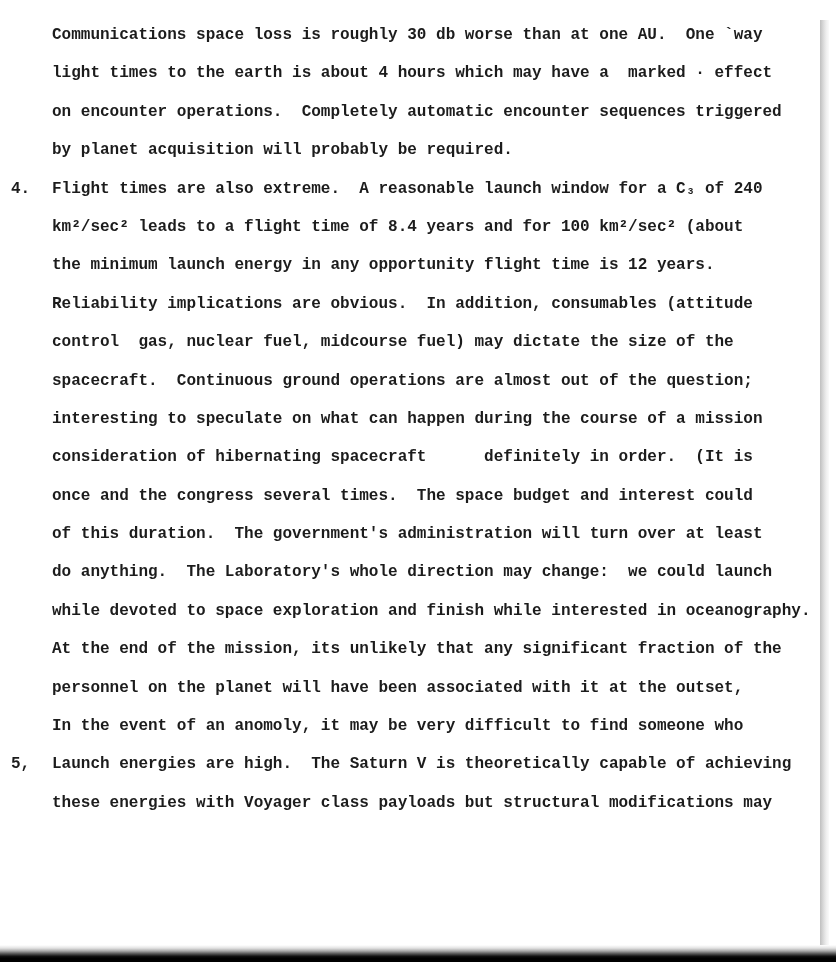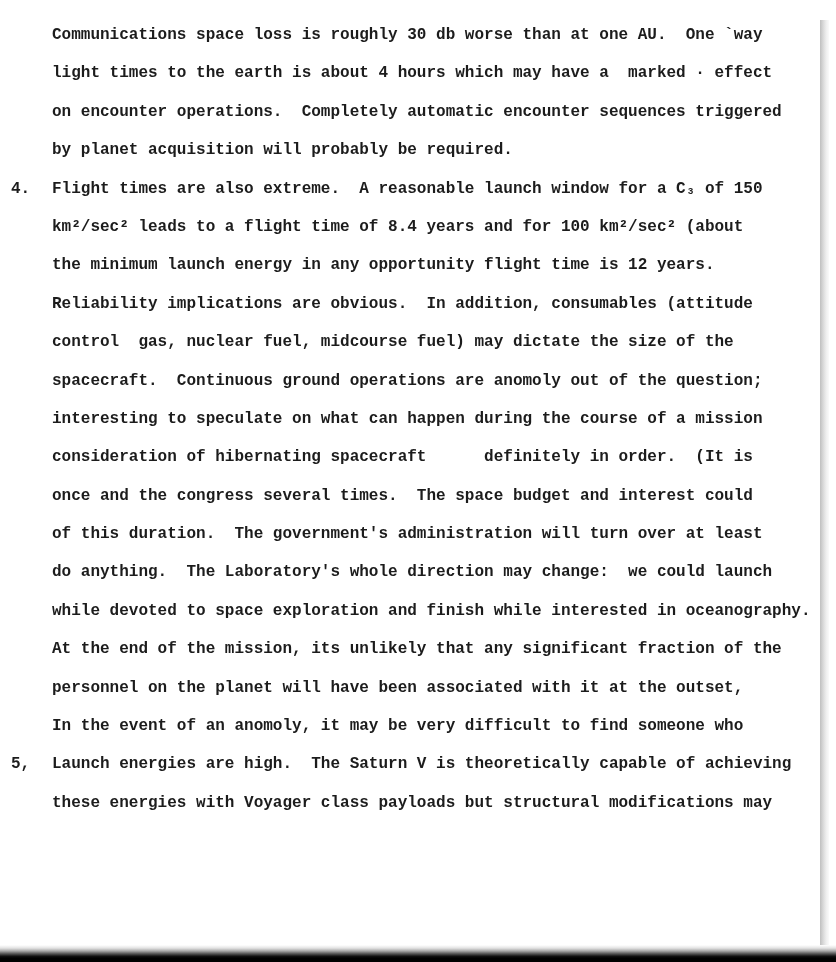--- a/index.html
+++ b/index.html
@@ -76,26 +76,26 @@
 
     <div class="block">
       <div class="line">Communications space loss is roughly 30 db worse than at one AU.  One `way</div>
       <div class="line">light times to the earth is about 4 hours which may have a  marked · effect</div>
       <div class="line">on encounter operations.  Completely automatic encounter sequences triggered</div>
       <div class="line">by planet acquisition will probably be required.</div>
     </div>
 
     <div class="block">
       <span class="item-num">4.</span>
-      <div class="line">Flight times are also extreme.  A reasonable launch window for a C₃ of 150</div>
+      <div class="line">Flight times are also extreme.  A reasonable launch window for a C₃ of 240</div>
       <div class="line">km²/sec² leads to a flight time of 8.4 years and for 100 km²/sec² (about</div>
       <div class="line">the minimum launch energy in any opportunity flight time is 12 years.</div>
       <div class="line">Reliability implications are obvious.  In addition, consumables (attitude</div>
       <div class="line">control  gas, nuclear fuel, midcourse fuel) may dictate the size of the</div>
-      <div class="line">spacecraft.  Continuous ground operations are anomoly out of the question;</div>
+      <div class="line">spacecraft.  Continuous ground operations are almost out of the question;</div>
       <div class="line">interesting to speculate on what can happen during the course of a mission</div>
       <div class="line">consideration of hibernating spacecraft      definitely in order.  (It is</div>
       <div class="line">once and the congress several times.  The space budget and interest could</div>
       <div class="line">of this duration.  The government's administration will turn over at least</div>
       <div class="line">do anything.  The Laboratory's whole direction may change:  we could launch</div>
       <div class="line">while devoted to space exploration and finish while interested in oceanography.</div>
       <div class="line">At the end of the mission, its unlikely that any significant fraction of the</div>
       <div class="line">personnel on the planet will have been associated with it at the outset,</div>
       <div class="line">In the event of an anomoly, it may be very difficult to find someone who</div>
     </div>

